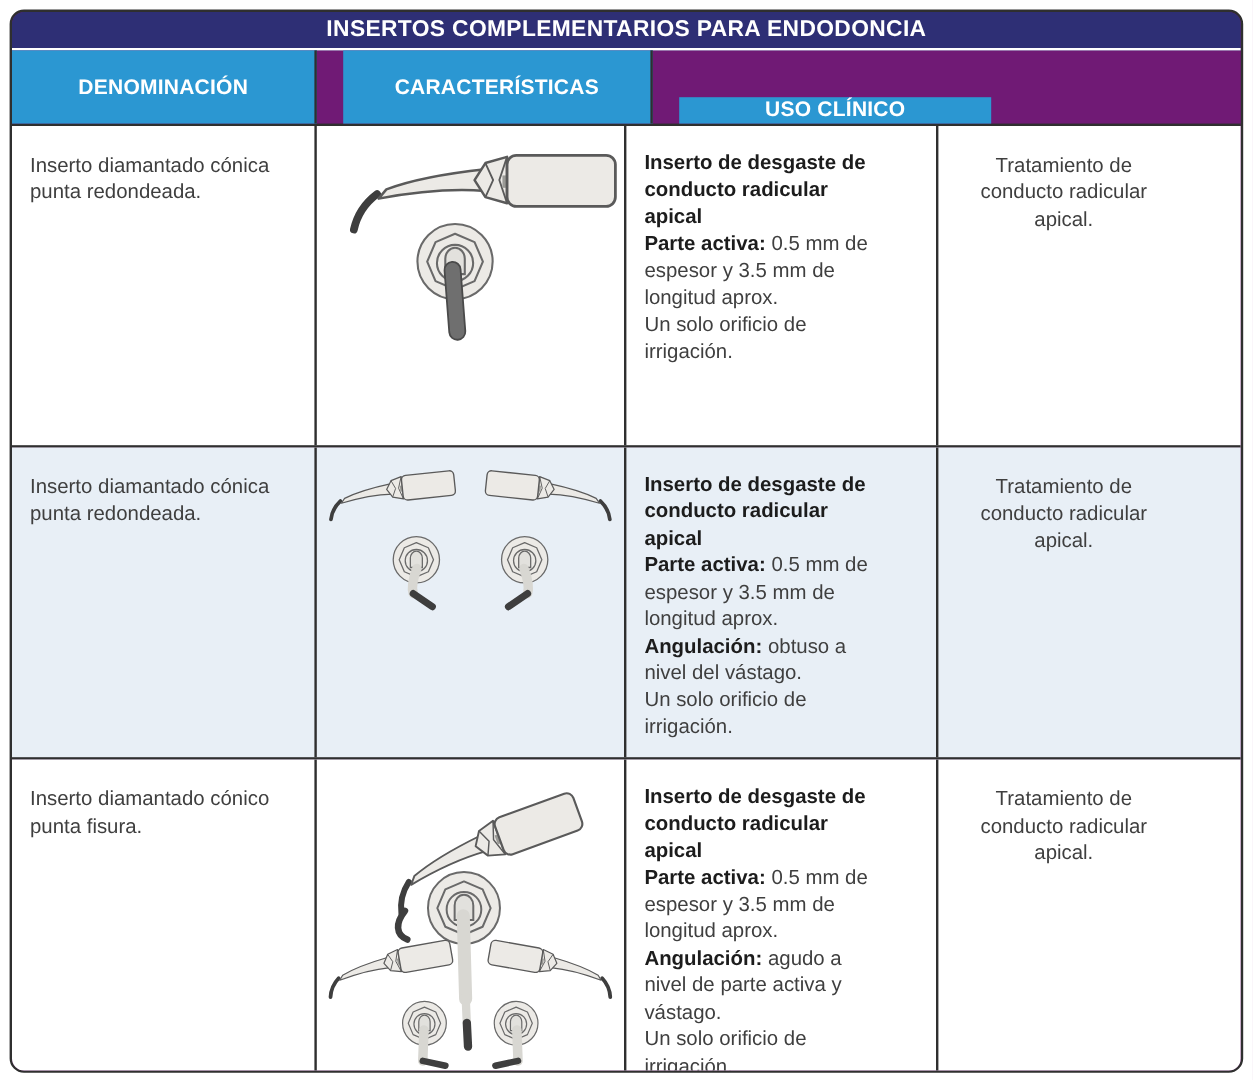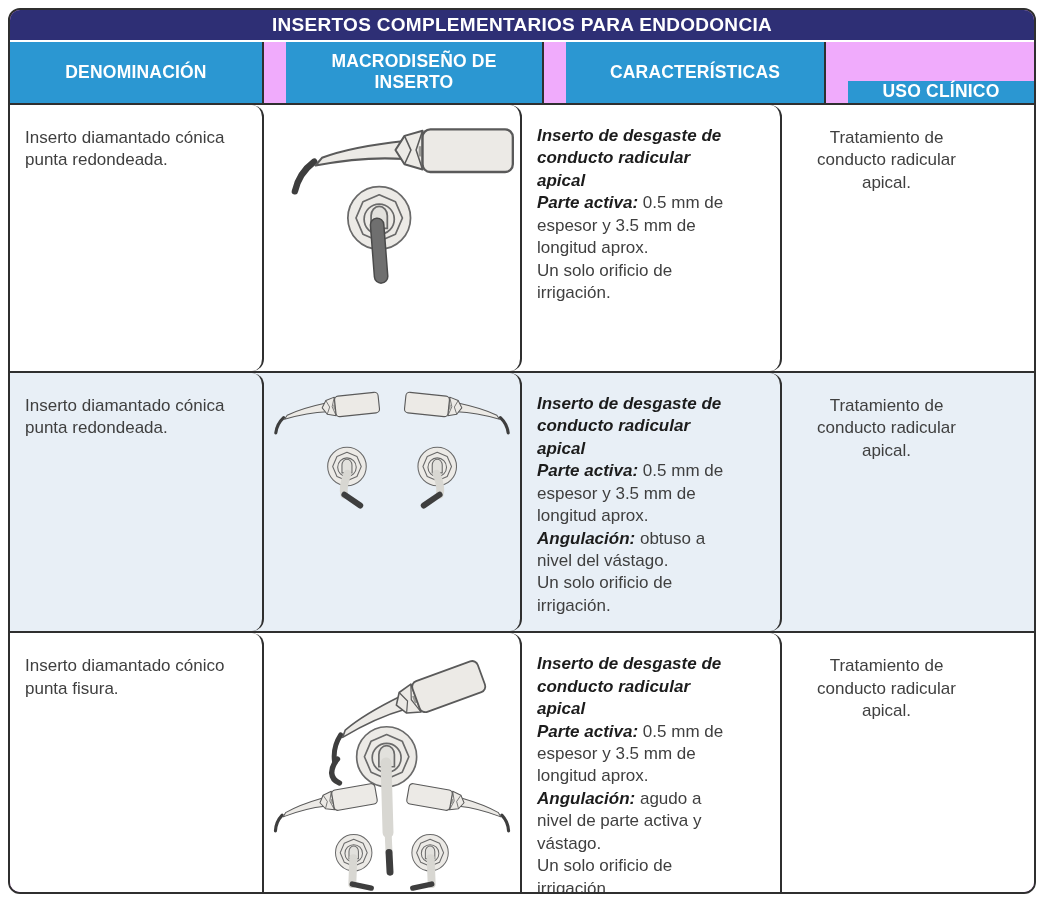--- a/index.html
+++ b/index.html
@@ -18,21 +18,21 @@
   *{box-sizing:border-box;}
   html,body{margin:0;padding:0;background:#ffffff;}
   body{
     width:1044px;height:900px;position:relative;
     font-family:"Liberation Sans", sans-serif;
     color:var(--text);
   }
   .card{
     position:absolute;left:8px;top:8px;width:1028px;height:886px;
     border:2px solid var(--border);border-radius:12px;overflow:hidden;
-    background:#f0abfc;display:flex;flex-direction:column;
+    background:#701a75;display:flex;flex-direction:column;
   }
   .title-bar{
     flex:0 0 32px;background:var(--title-bar);color:#ffffff;
     display:flex;align-items:center;justify-content:center;
     font-weight:bold;font-size:19px;letter-spacing:.3px;
     border-bottom:2px solid #ffffff;
   }
   .header-row{
     flex:0 0 56px;display:grid;grid-template-columns:254px 258px 260px 1fr;
     border-bottom:2px solid var(--border);
@@ -49,27 +49,27 @@
     display:grid;grid-template-columns:254px 258px 260px 1fr;
     border-bottom:2px solid var(--border);background:#ffffff;
   }
   .row:last-child{border-bottom:none;flex:1;}
   .row.r1{flex:0 0 268px;}
   .row.r2{flex:0 0 254px;}
   .row.alt{background:var(--row-alt);}
   .cell{
     border-right:2px solid var(--border);
     padding:22px 30px 16px 15px;
-    font-size:17px;line-height:1.32;color:var(--text);border-radius:12px;
+    font-size:17px;line-height:1.32;color:var(--text);
   }
   .cell:last-child{border-right:none;text-align:center;}
   .cell.uso{padding:22px 62px 16px 19px;}
   .cell.chars{padding:20px 44px 14px 15px;}
   .cell p{margin:0;}
-  .b{font-weight:bold;color:var(--text-bold);font-style:italic;}
+  .b{font-weight:bold;color:var(--text-bold);}
   .diagram-cell{
     padding:8px 4px;display:flex;align-items:flex-start;justify-content:center;
   }
   .diagram-cell svg{display:block;}
   .defs-holder{position:absolute;width:0;height:0;overflow:hidden;}
 </style>
 </head>
 <body>
 
 <svg class="defs-holder" aria-hidden="true">
@@ -90,21 +90,20 @@
     </g>
   </defs>
 </svg>
 
 <div class="card">
 
   <div class="title-bar">INSERTOS COMPLEMENTARIOS PARA ENDODONCIA</div>
 
   <div class="header-row">
     <div class="header-cell">DENOMINACIÓN</div>
-    <div class="header-cell">MACRODISEÑO DE INSERTO</div>
     <div class="header-cell">CARACTERÍSTICAS</div>
     <div class="header-cell">USO CLÍNICO</div>
   </div>
 
   <div class="row r1">
     <div class="cell">
       <p>Inserto diamantado cónica punta redondeada.</p>
     </div>
     <div class="cell diagram-cell">
       <svg width="250" height="188" viewBox="0 0 250 188" role="img" aria-label="insert-single-side-and-front-view-icon">

